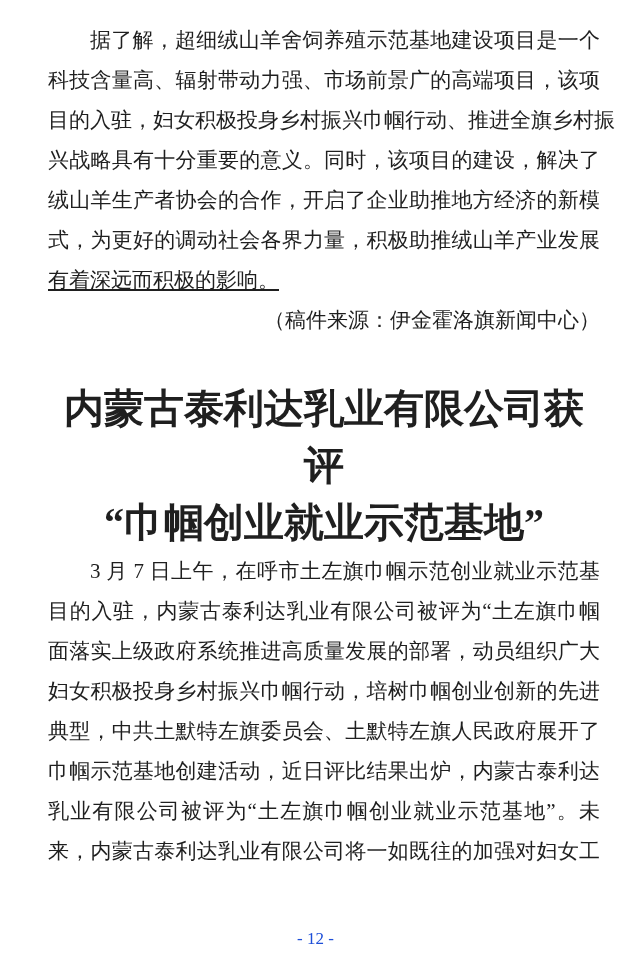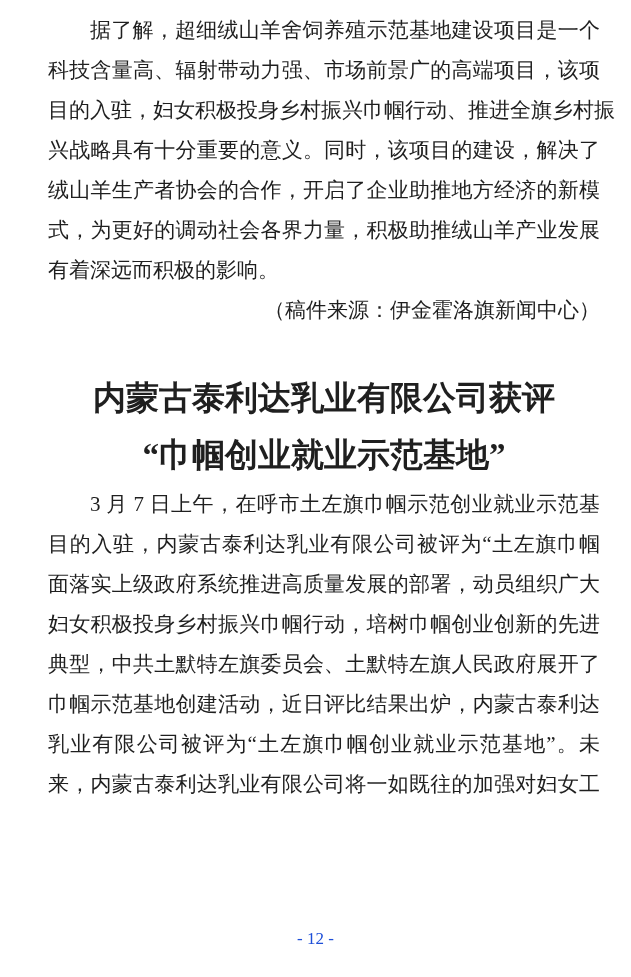--- a/index.html
+++ b/index.html
@@ -13,50 +13,51 @@
     width: 631px;
     height: 977px;
     margin: 0 auto;
     background: #ffffff;
     color: #1f1f1f;
     overflow: hidden;
   }
   .content {
     position: absolute;
     left: 48px;
-    top: 10px;
+    top: 20px;
     width: 552px;
   }
   .body-line {
     font-size: 21px;
     line-height: 40px;
     white-space: nowrap;
     text-align: justify;
     text-align-last: justify;
     text-justify: inter-character;
     letter-spacing: 0;
   }
   .body-line.indent {
     text-indent: 42px;
   }
   .body-line.short-last {
     text-align: left;
     text-align-last: left;
+    text-decoration: underline;
   }
   .source-line {
     font-size: 21px;
     line-height: 40px;
     text-align: right;
     text-align-last: right;
   }
   .article-title {
     margin-top: 40px;
   }
   .title-line {
-    font-size: 33px;
+    font-size: 40px;
     line-height: 57px;
     font-weight: 700;
     text-align: center;
     text-align-last: center;
   }
   .second-paragraph {
   }
   .page-footer {
     position: absolute;
     left: 0;

